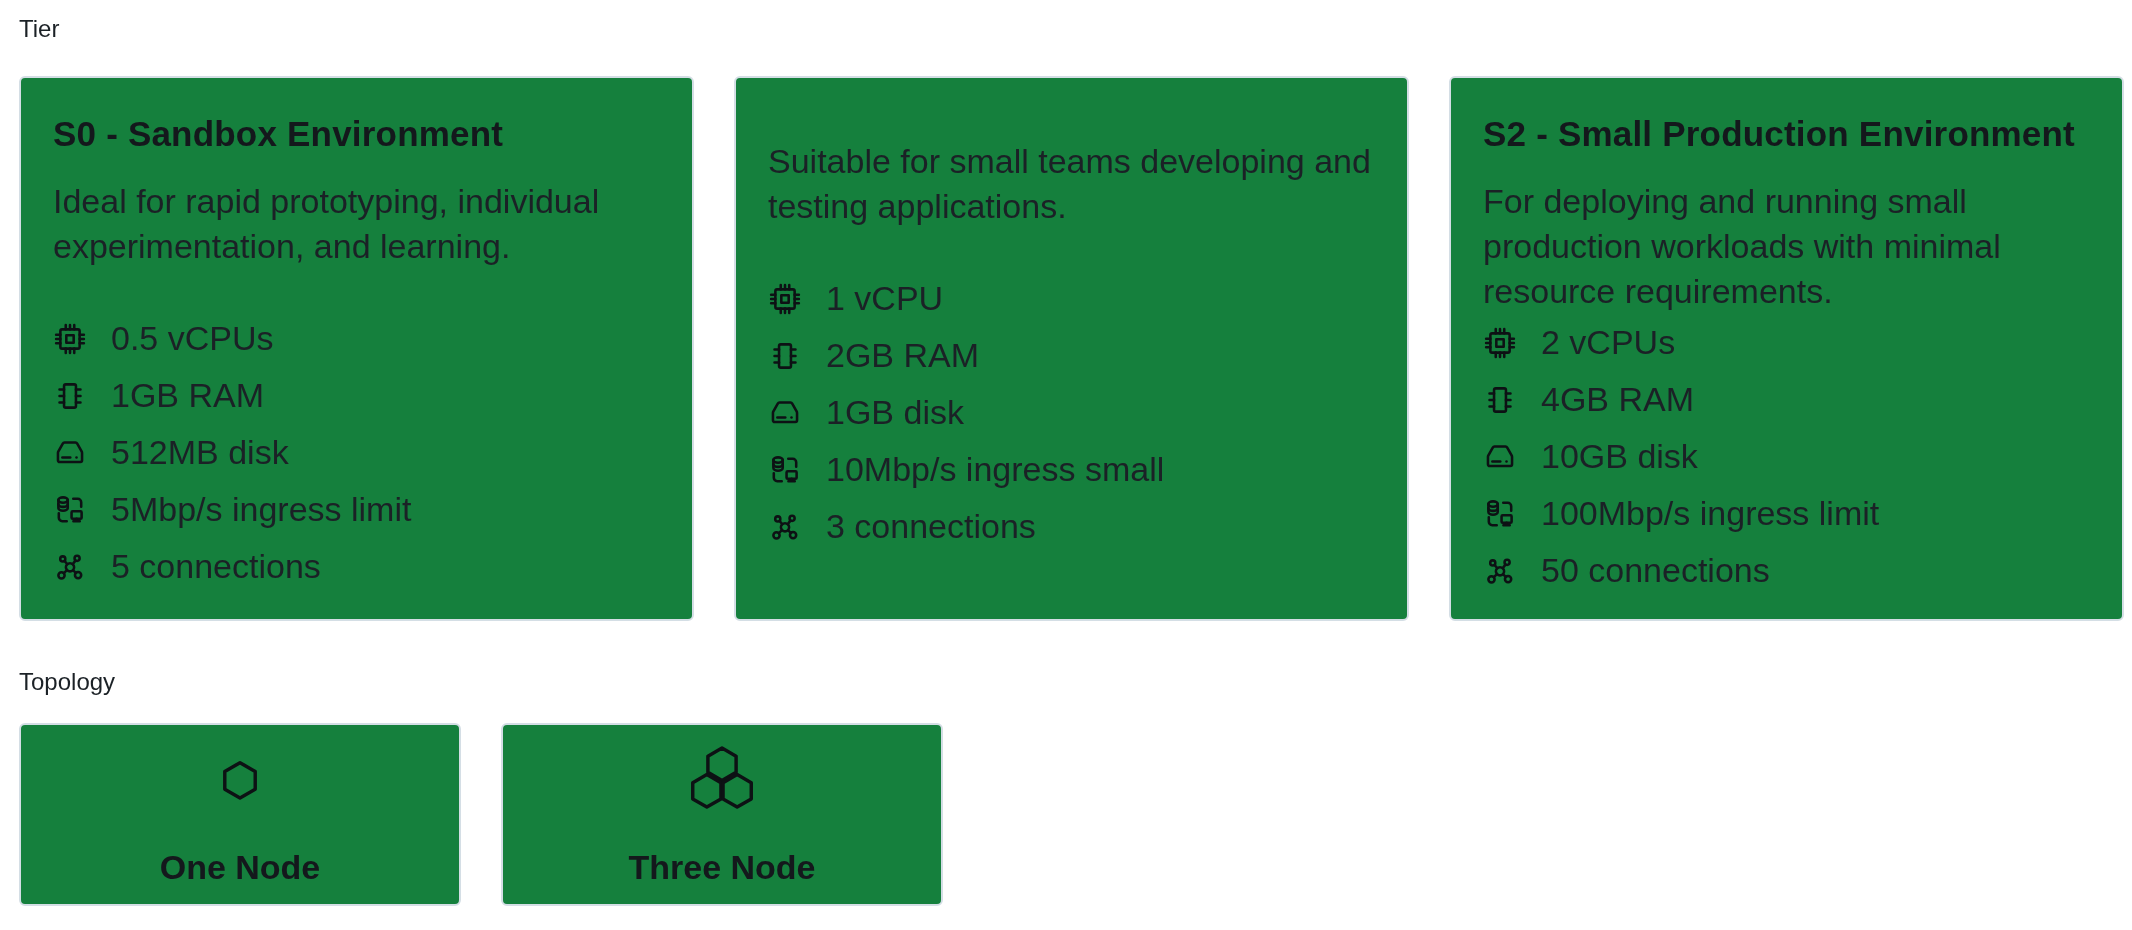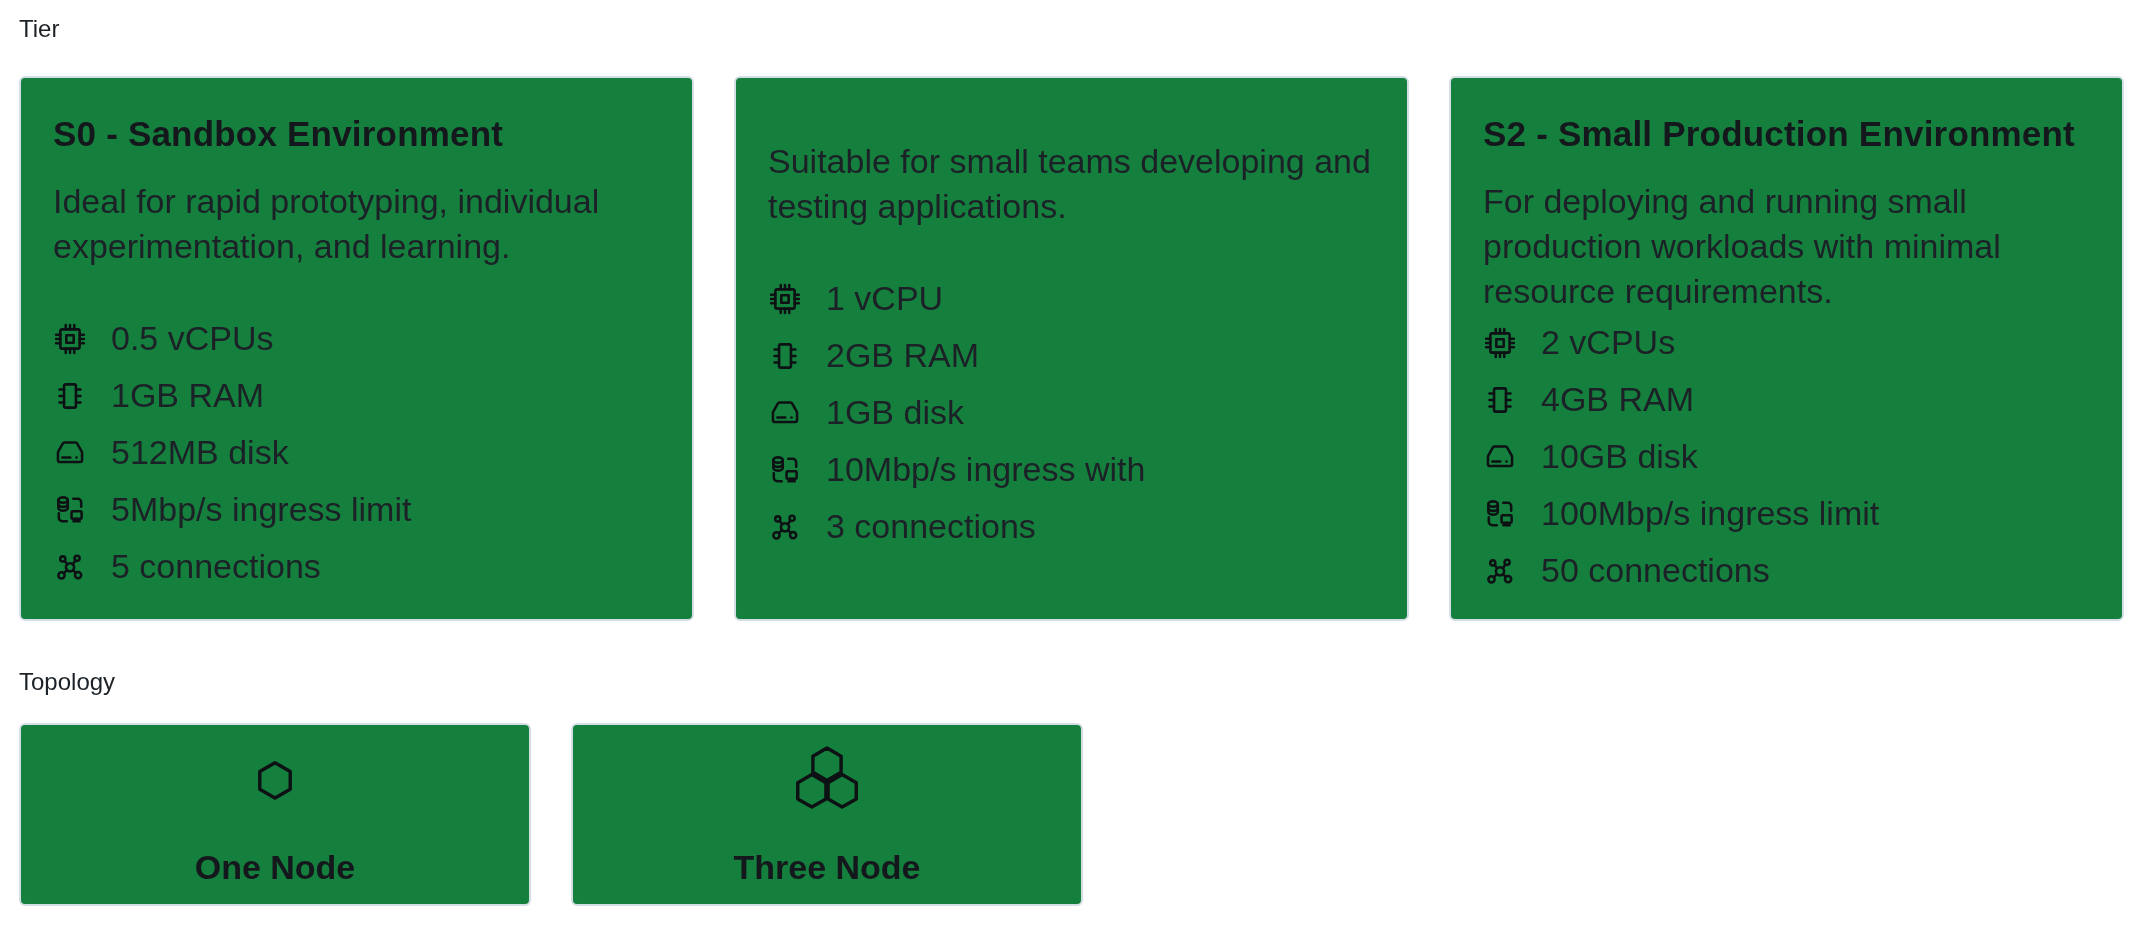--- a/index.html
+++ b/index.html
@@ -61,21 +61,21 @@
   }
   .spec-text { font-size: 34px; white-space: nowrap; }
 
   .topology-label { margin-top: 42px; }
   .topo-grid {
     display: flex;
     gap: 40px;
     margin-top: 22px;
   }
   .topo-card {
-    width: 512px; height: 183px;
+    width: 442px; height: 183px;
     display: flex;
     flex-direction: column;
     align-items: center;
     justify-content: center;
   }
   .topo-icon-box {
     height: 76px;
     display: flex;
     align-items: center;
     justify-content: center;
@@ -196,21 +196,21 @@
         <li class="spec-row">
           <svg class="spec-icon">
               <use href="#i-disk"></use>
             </svg>
           <span class="spec-text">1GB disk</span>
         </li>
         <li class="spec-row">
           <svg class="spec-icon">
               <use href="#i-ingress"></use>
             </svg>
-          <span class="spec-text">10Mbp/s ingress with</span>
+          <span class="spec-text">10Mbp/s ingress small</span>
         </li>
         <li class="spec-row">
           <svg class="spec-icon">
               <use href="#i-connections"></use>
             </svg>
           <span class="spec-text">3 connections</span>
         </li>
       </ul>
     </div>
 

